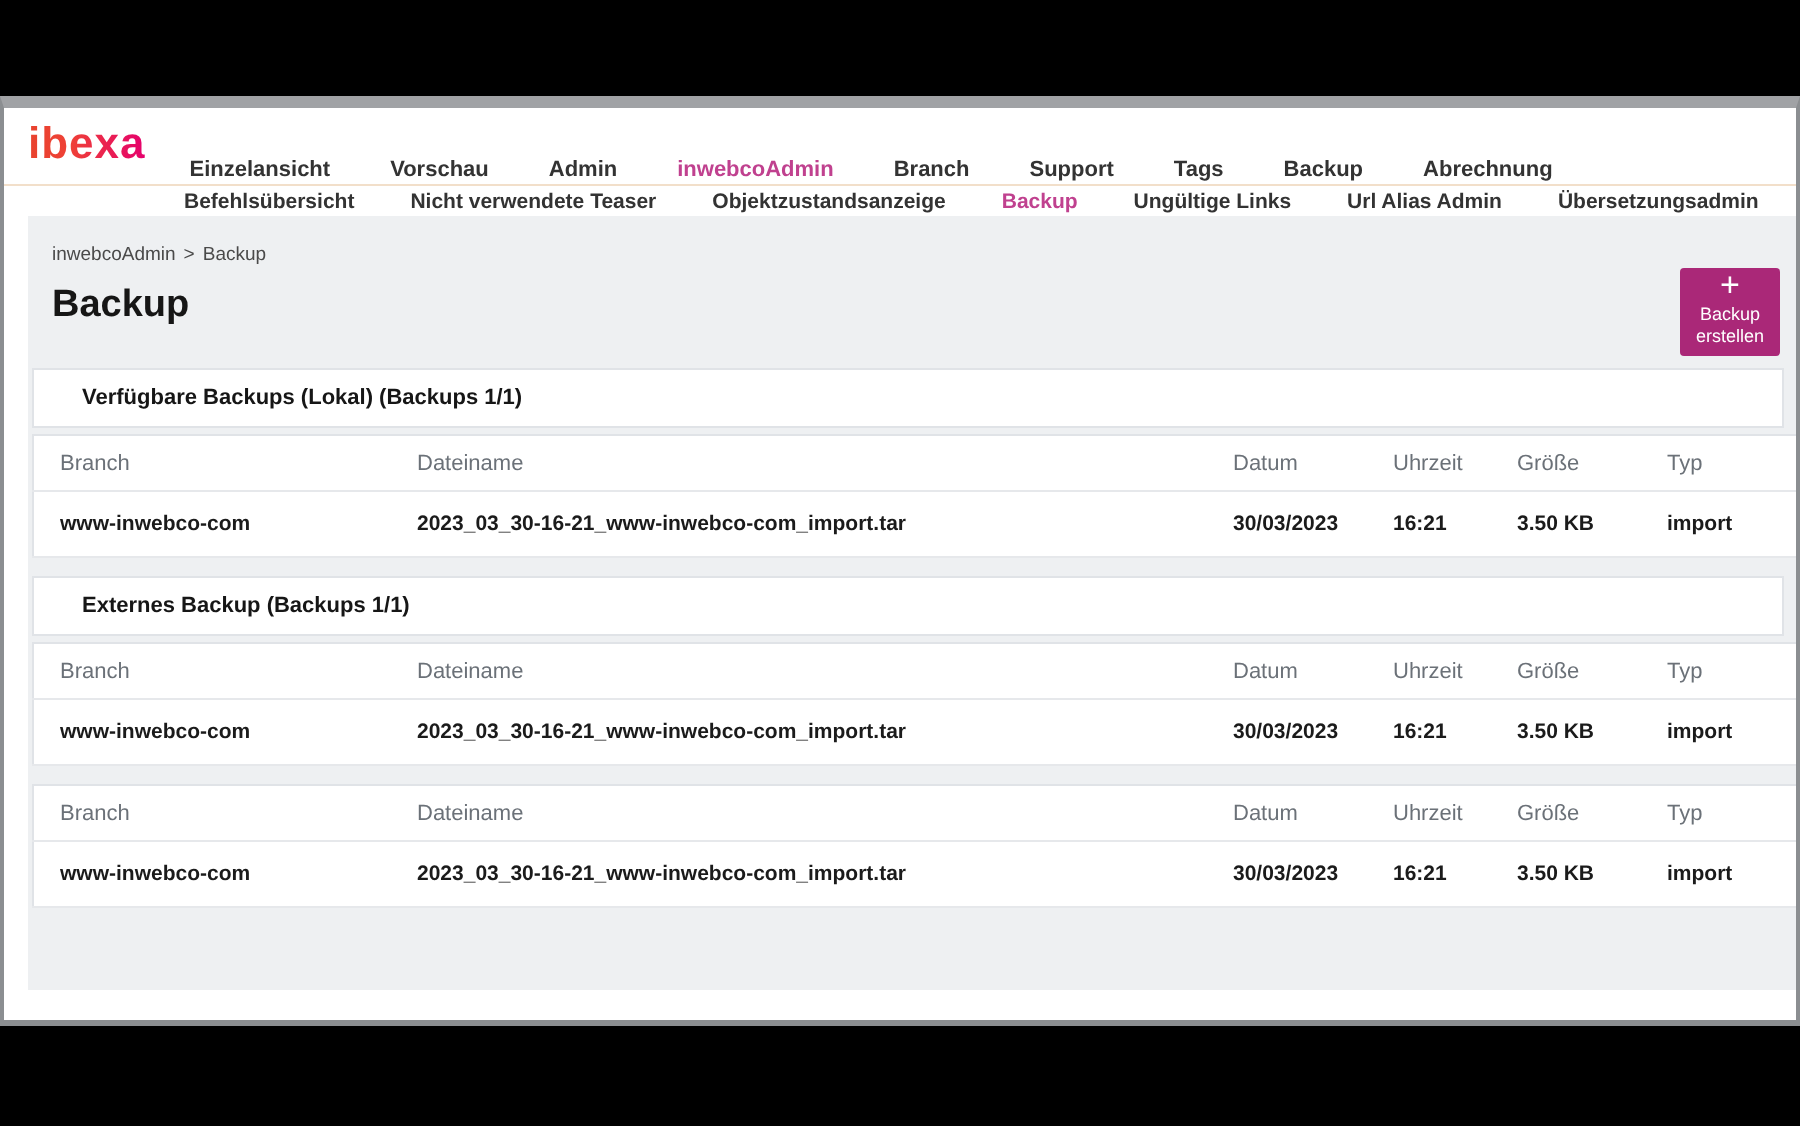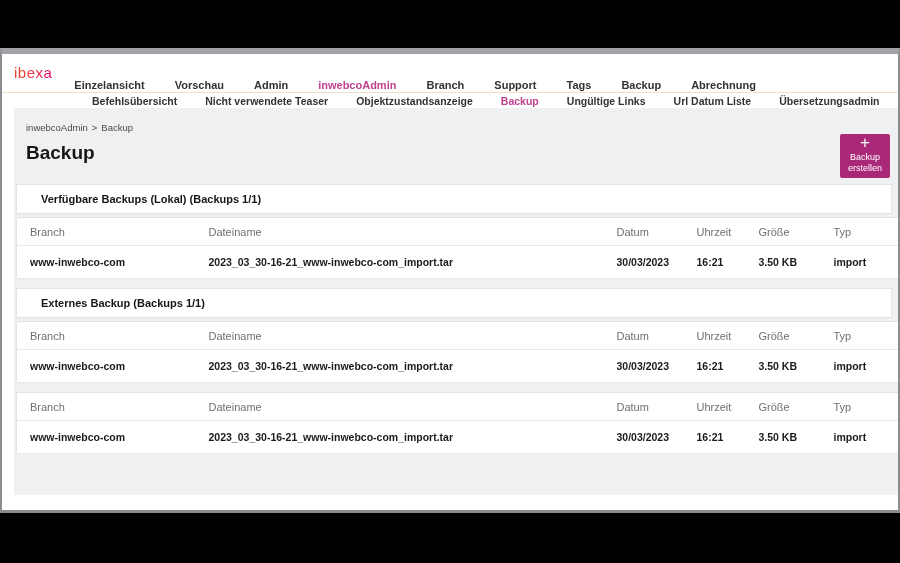--- a/index.html
+++ b/index.html
@@ -16,21 +16,21 @@
     border-bottom: 3px solid #8b8e91;
     overflow: hidden;
   }
 
   
   .main-header {
     display: flex; align-items: center;
     height: 38px; background: #fff; padding: 0 12px;
   }
   .logo {
-    font-size: 15px; font-weight: 400; letter-spacing: 0.5px; line-height: 1;
+    font-size: 22px; font-weight: 700; letter-spacing: 0.5px; line-height: 1;
     background: linear-gradient(90deg, #e8432e 0%, #ef4136 35%, #e5006d 100%);
     -webkit-background-clip: text; background-clip: text; color: transparent;
     margin-right: 22px; cursor: pointer; padding-bottom: 2px;
   }
   .main-nav { display: flex; align-items: center; gap: 30px; margin-top: 24px; }
   .main-nav .nav-item {
     font-size: 11px; font-weight: 700; color: #333333; cursor: pointer; white-space: nowrap;
   }
   .main-nav .nav-item.active { color: #c0418f; }
 
@@ -109,21 +109,21 @@
           <span class="nav-item">Abrechnung</span>
         </nav>
     </div>
 
     <nav class="sub-nav" id="sub-nav">
         <span class="nav-item">Befehlsübersicht</span>
         <span class="nav-item">Nicht verwendete Teaser</span>
         <span class="nav-item">Objektzustandsanzeige</span>
         <span class="nav-item active">Backup</span>
         <span class="nav-item">Ungültige Links</span>
-        <span class="nav-item">Url Datum Liste</span>
+        <span class="nav-item">Url Alias Admin</span>
         <span class="nav-item">Übersetzungsadmin</span>
       </nav>
 
     <div class="content">
       <div class="breadcrumb">
         <span class="crumb-link">inwebcoAdmin</span><span class="crumb-sep">&gt;</span><span>Backup</span>
       </div>
 
       <h1 class="page-title">Backup</h1>
 

